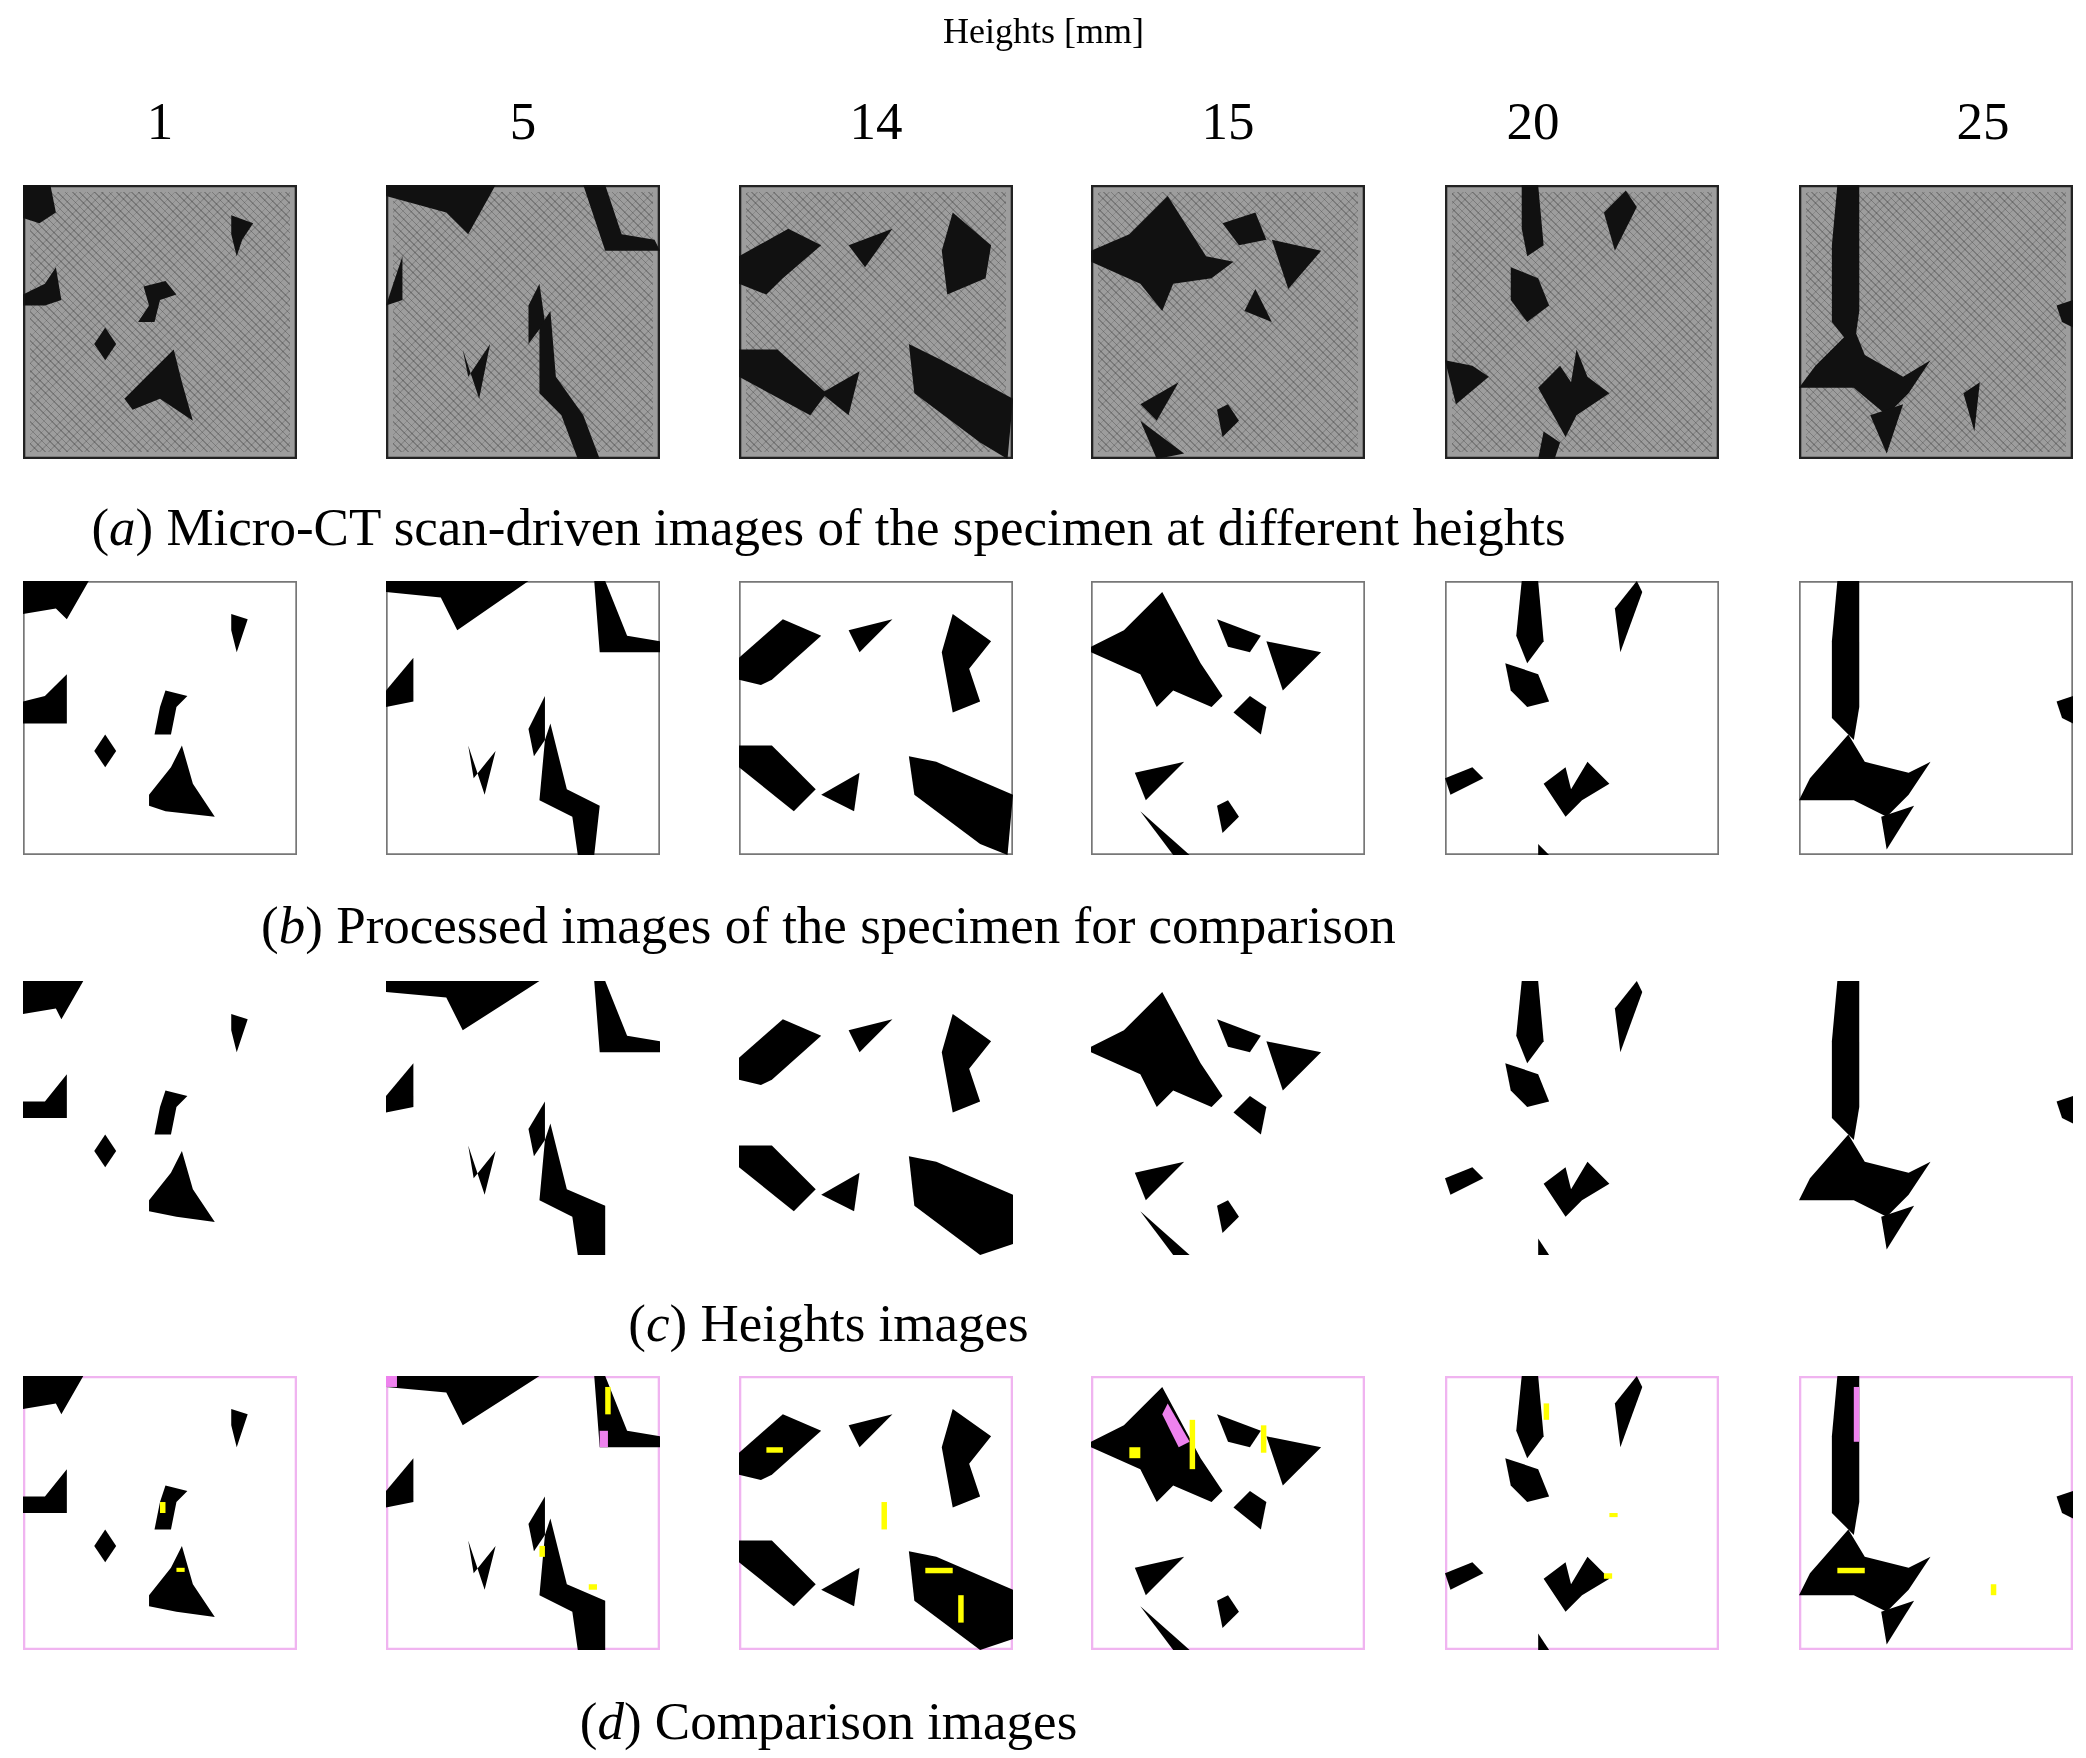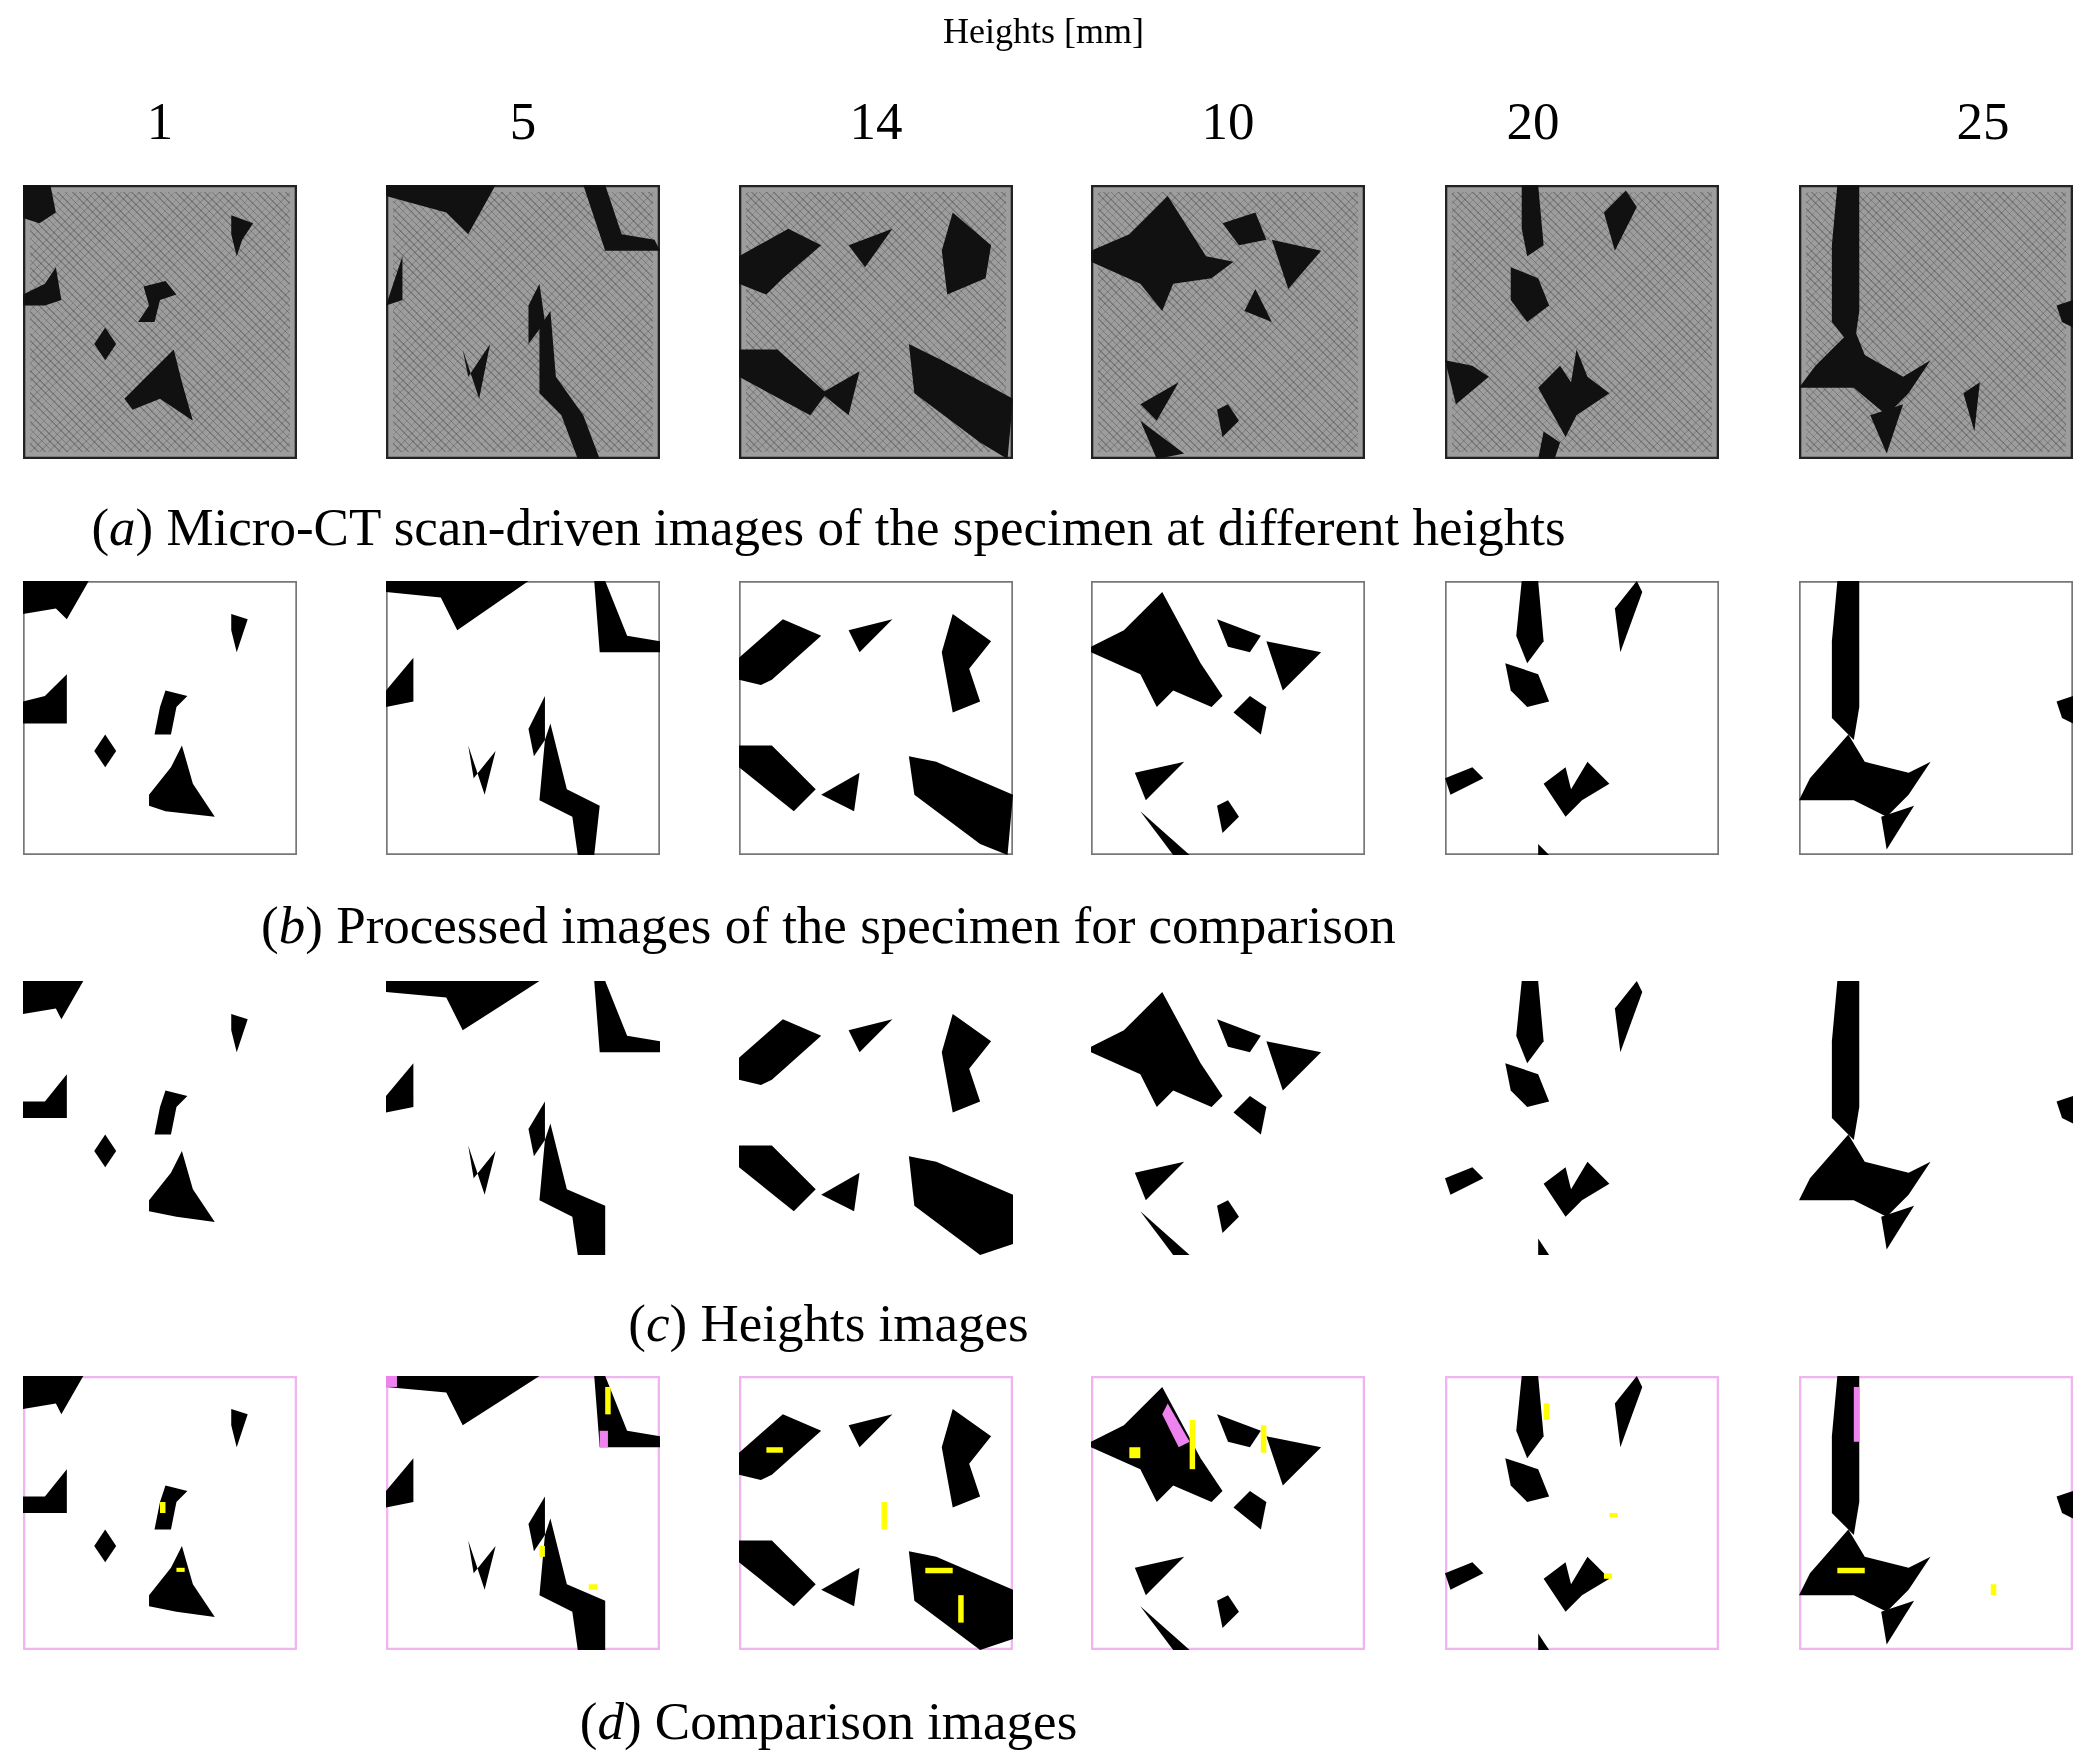--- a/index.html
+++ b/index.html
@@ -23,21 +23,21 @@
   }
 </style>
 </head>
 <body>
 
 <div class="txt header">Heights [mm]</div>
 
 <div class="txt hnum" style="left:23px">1</div>
 <div class="txt hnum" style="left:386px">5</div>
 <div class="txt hnum" style="left:739px">14</div>
-<div class="txt hnum" style="left:1091px">10</div>
+<div class="txt hnum" style="left:1091px">15</div>
 <div class="txt hnum" style="left:1396px">20</div>
 <div class="txt hnum" style="left:1846px">25</div>
 
 <div class="row-a">
   <div class="panel" style="left:23px;top:185px">
       <div class="hatch"></div>
     <svg viewBox="0 0 100 100" preserveAspectRatio="none">
         <g fill="#111">
       <polygon points="0,0 10,0 12,10 6,14 0,12"></polygon>
           <polygon points="0,40 8,36 12,30 14,42 8,44 0,44"></polygon>

